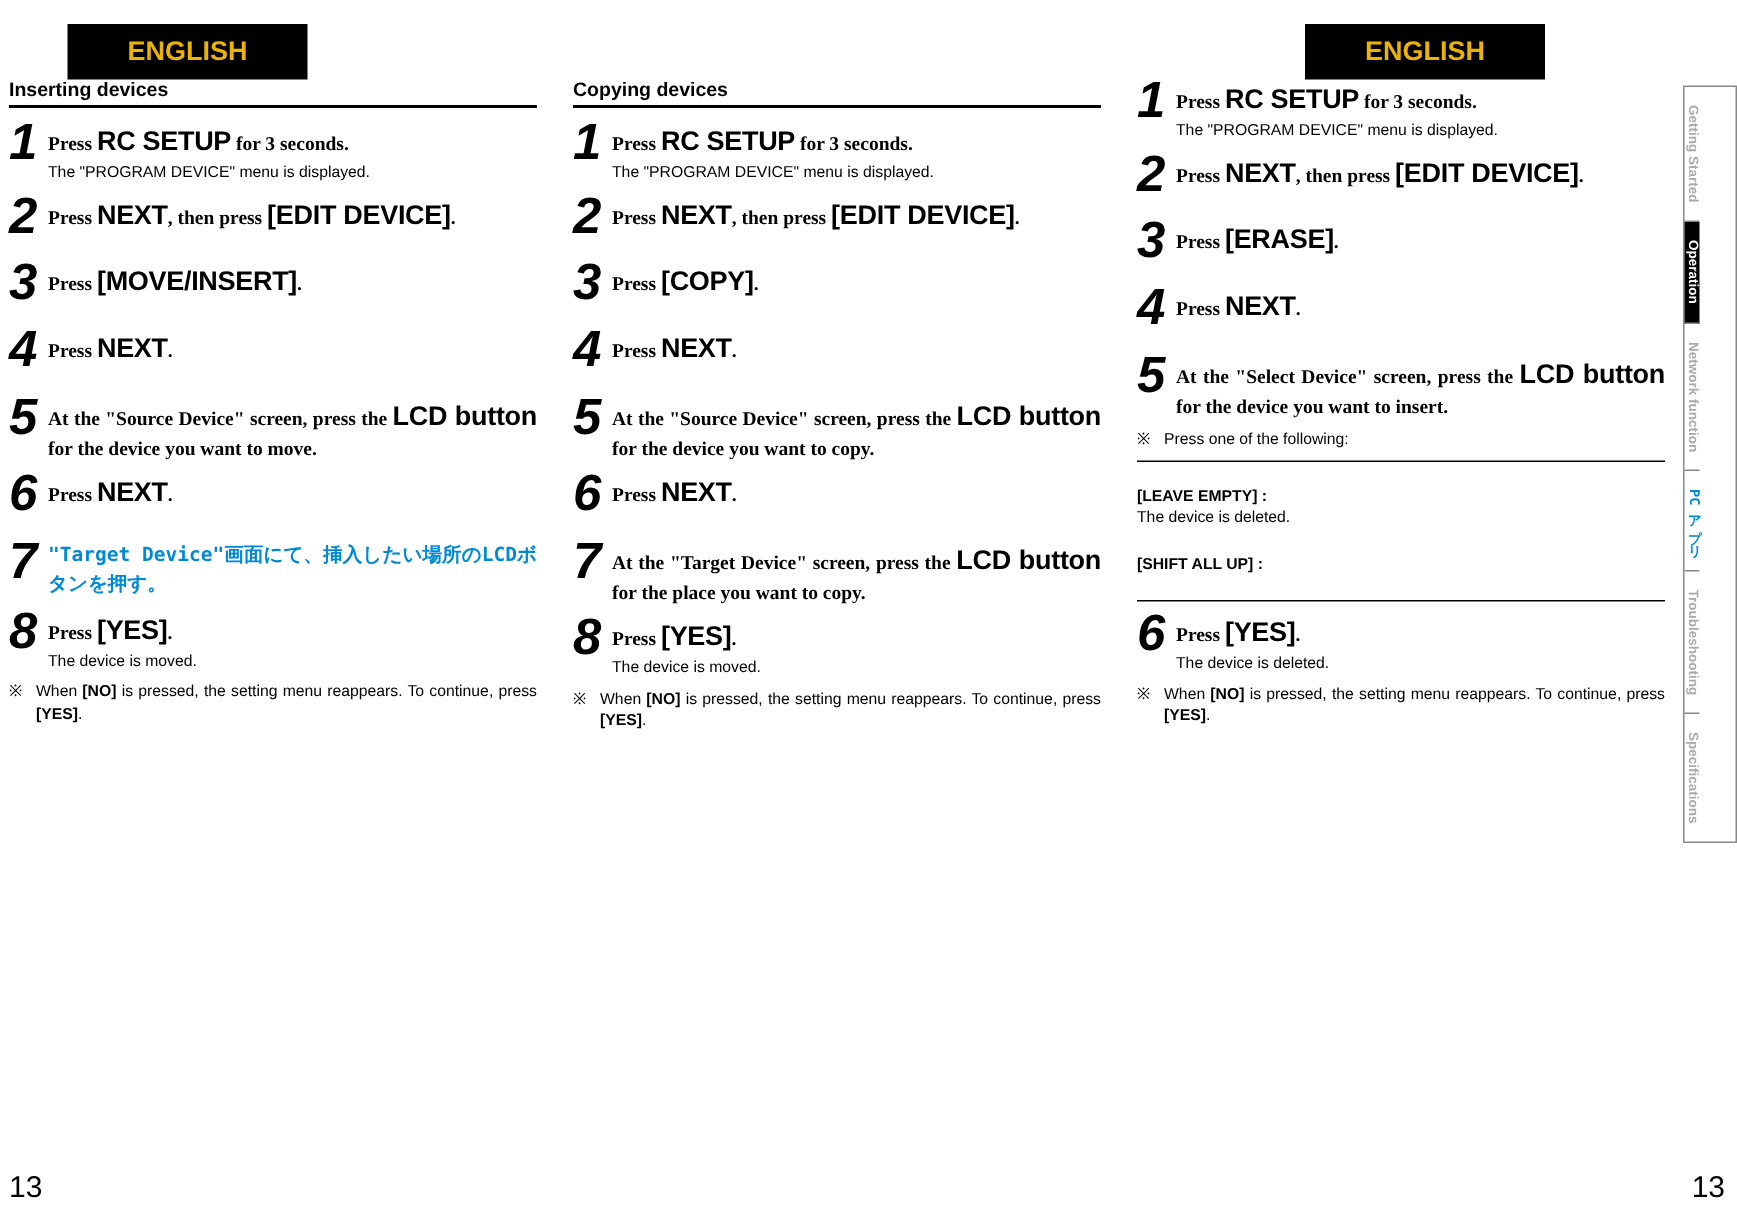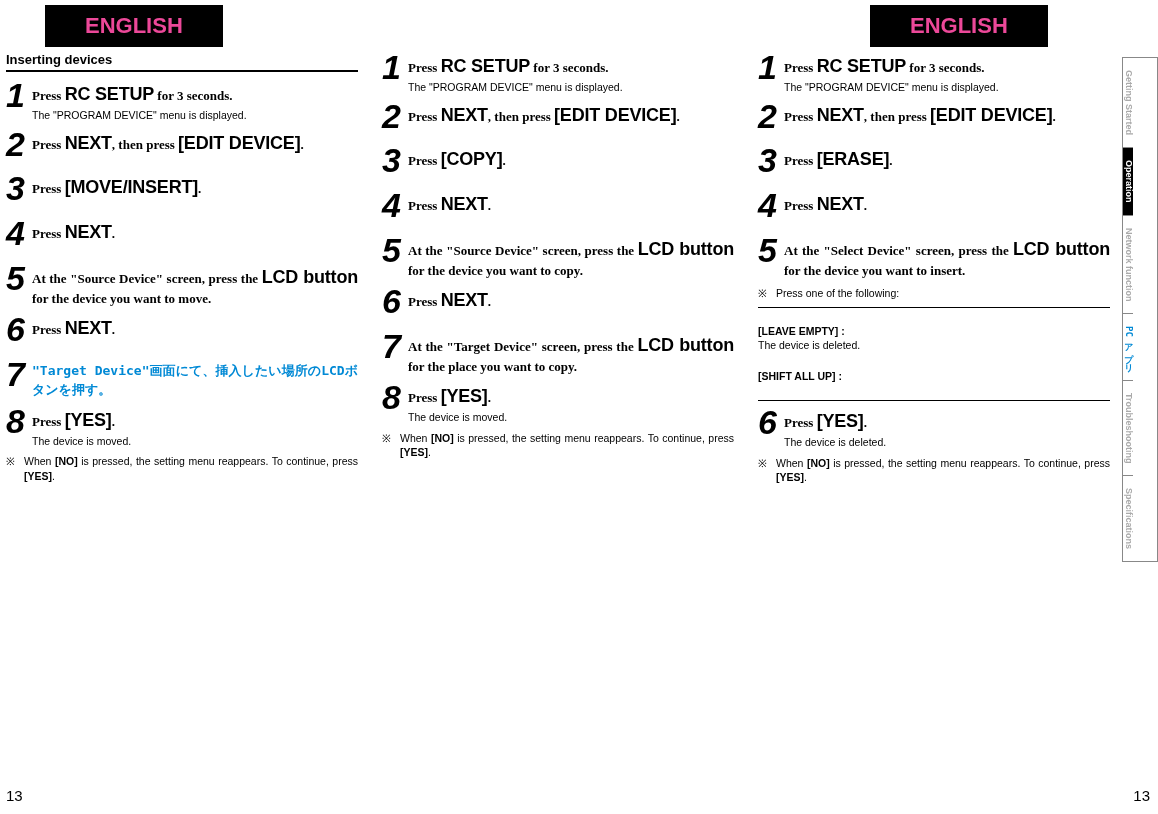--- a/index.html
+++ b/index.html
@@ -6,25 +6,25 @@
 body { font-family: Arial, Helvetica, sans-serif; background: #fff; }
 .page {
   width: 1158px;
   height: 814px;
   position: relative;
   background: #fff;
   padding: 0;
 }
 .lang-tab {
   position: absolute;
-  top: 5px;
+  top: 16px;
   background: #000;
-  color: #ec4899;
-  font-weight: bold;
-  font-size: 22px;
+  color: #eab308;
+  font-weight: bold;
+  font-size: 18px;
   padding: 8px 40px;
   font-family: Arial, sans-serif;
 }
 .lang-tab.left { left: 45px; }
 .lang-tab.right { left: 870px; }
 .columns {
   position: absolute;
   top: 52px;
   left: 6px;
   width: 1104px;
@@ -135,21 +135,21 @@
   border-bottom: 1px solid #888;
   line-height: 1.1;
 }
 .sidetab:last-child { border-bottom: none; }
 .sidetab.faded { color: #aaa; }
 .sidetab.active { background: #000; color: #fff; }
 .sidetab.pc { color: #0089d5; font-family: 'MS Gothic', monospace; }
 .page-num {
   position: absolute;
   bottom: 10px;
-  font-size: 15px;
+  font-size: 20px;
   font-family: Arial, sans-serif;
 }
 .page-num.left { left: 6px; }
 .page-num.right { right: 8px; }
 </style>
 </head>
 <body>
 
 <div class="page">
 
@@ -219,20 +219,21 @@
         </div>
       </div>
 
       <div class="note">
         <div class="note-mark">※</div>
         <div class="note-body">When <span class="bold">[NO]</span> is pressed, the setting menu reappears. To continue, press <span class="bold">[YES]</span>.</div>
       </div>
     </div>
 
     <div class="col">
+      <div class="section-title">Copying devices</div>
 
       <div class="step">
         <div class="step-num">1</div>
         <div class="step-body">
           <div class="step-main">Press <span class="ui-label">RC SETUP</span> for 3 seconds.</div>
           <div class="step-sub">The "PROGRAM DEVICE" menu is displayed.</div>
         </div>
       </div>
 
       <div class="step">

